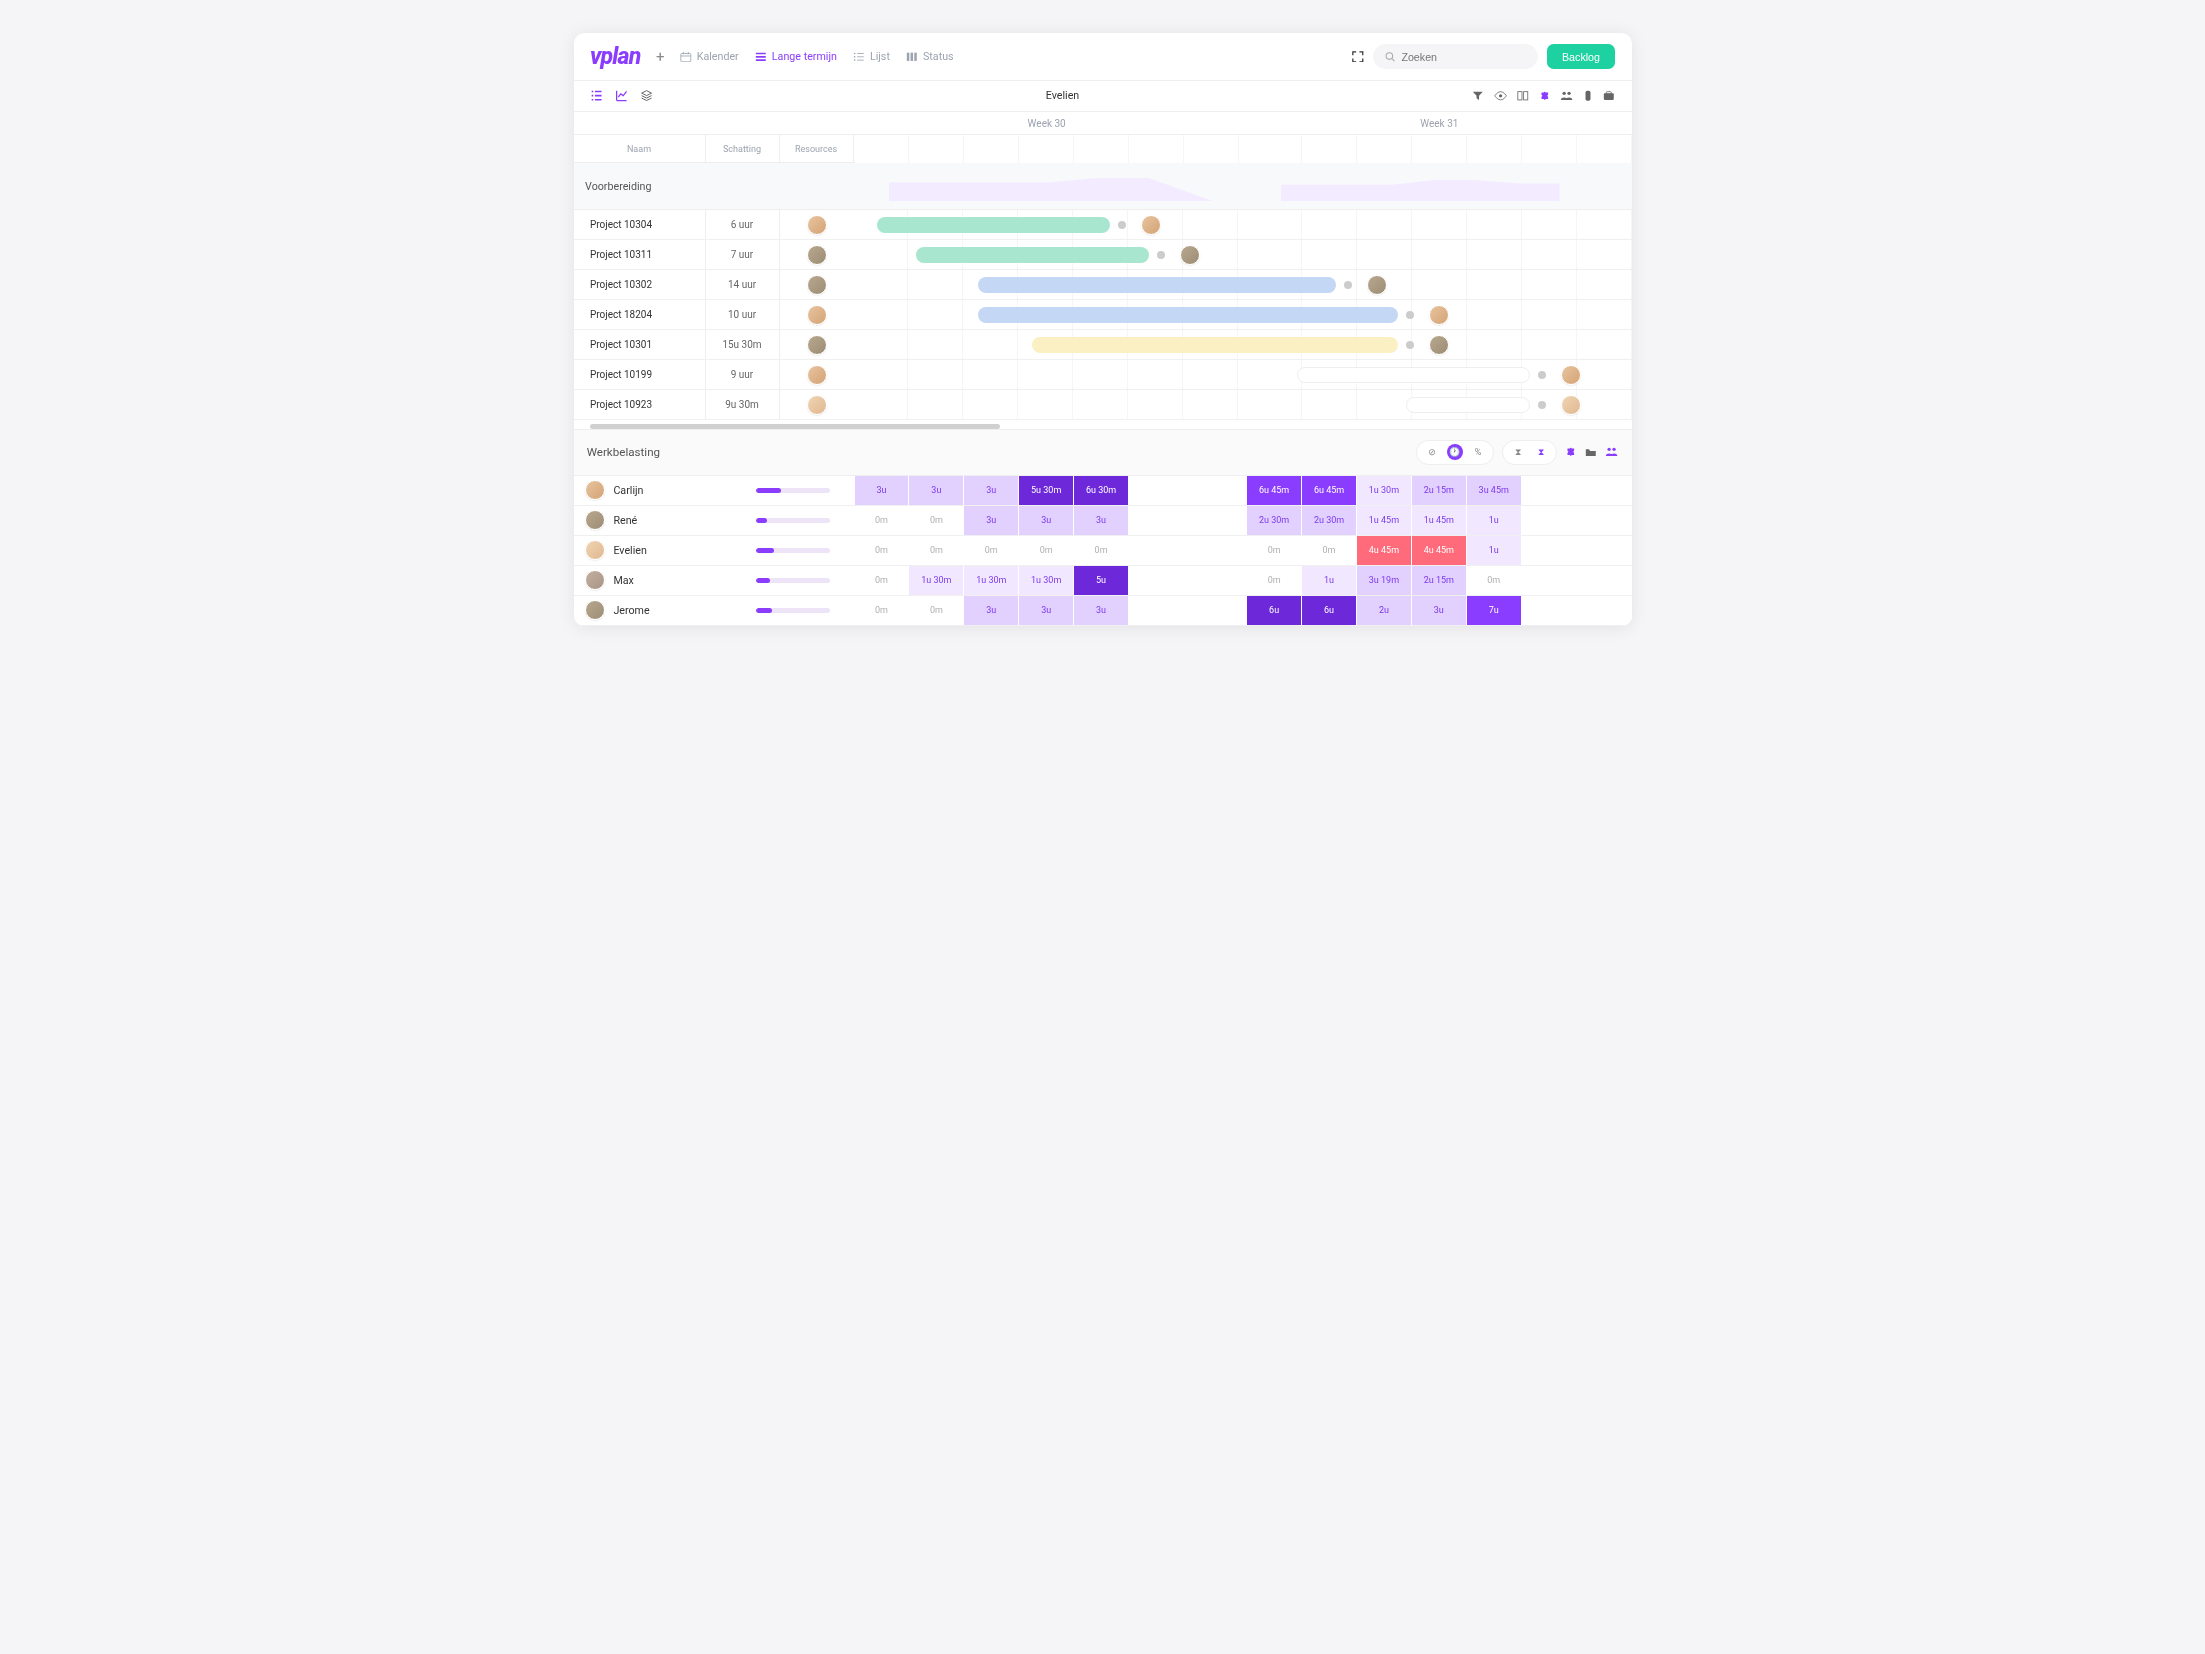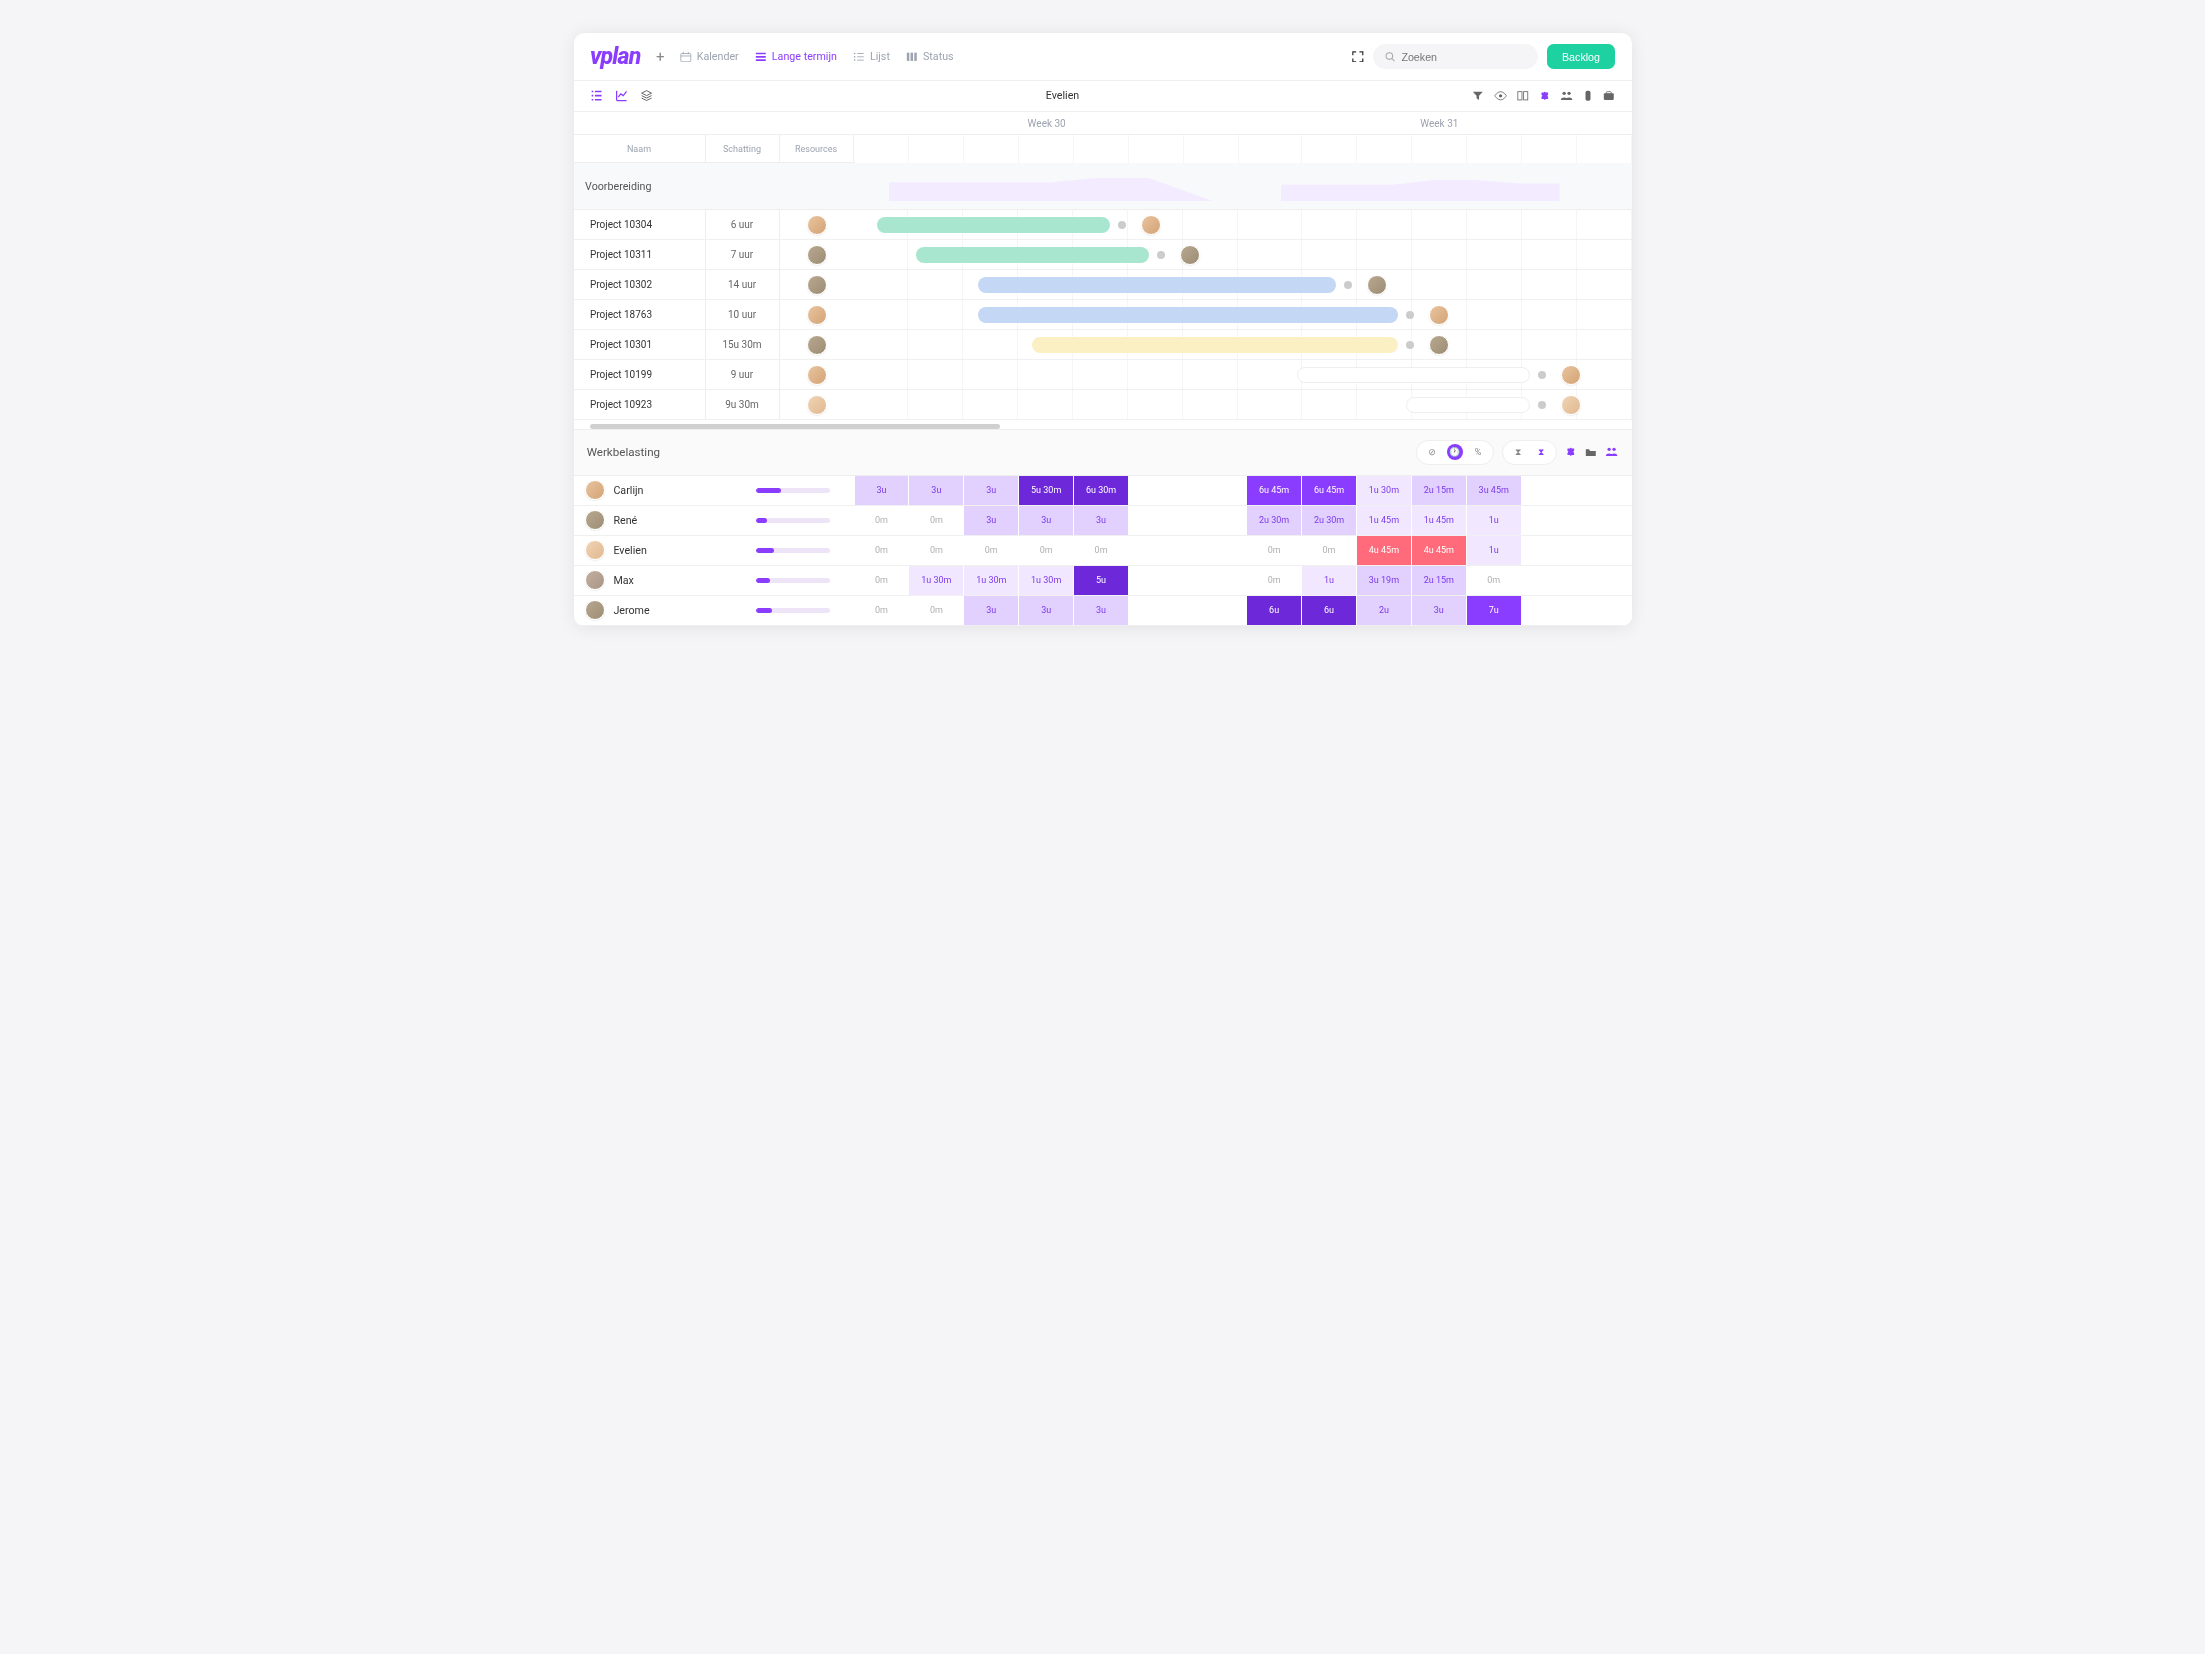--- a/index.html
+++ b/index.html
@@ -375,21 +375,21 @@
               <div class="grid-day"></div>
               <div class="grid-day"></div>
             </div>
           </div>
       <div class="gantt-bar blue" style="left:16%;width:46%"></div>
       <div class="gantt-dot" style="left:63%"></div>
       <div class="avatar c2 gantt-avatar" style="left:66%"></div>
     </div>
       </div>
       <div class="project-row">
-    <div class="project-name">Project 18763</div>
+    <div class="project-name">Project 18204</div>
     <div class="project-est">10 uur</div>
     <div class="project-res">
           <div class="avatar c1"></div>
         </div>
     <div class="gantt-track">
       <div class="gantt-grid">
             <div class="grid-wk">
               <div class="grid-day"></div>
               <div class="grid-day"></div>
               <div class="grid-day"></div>

